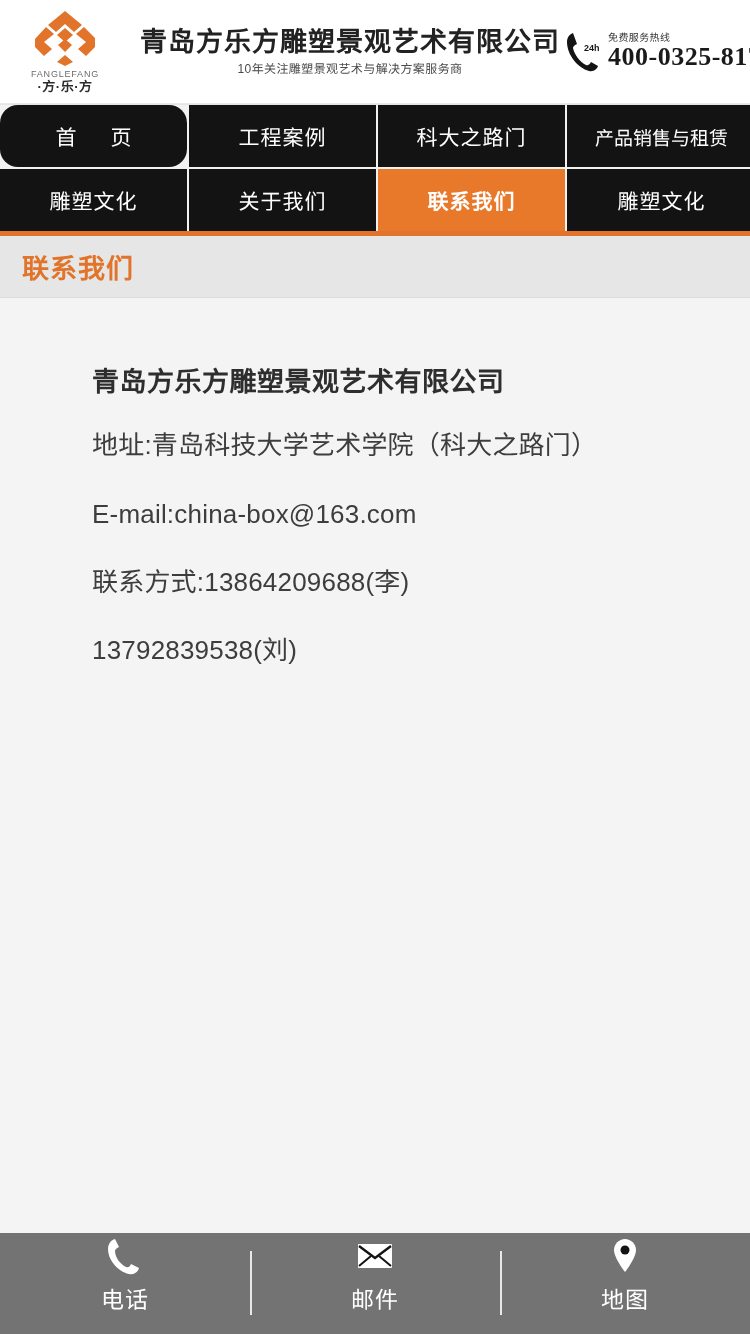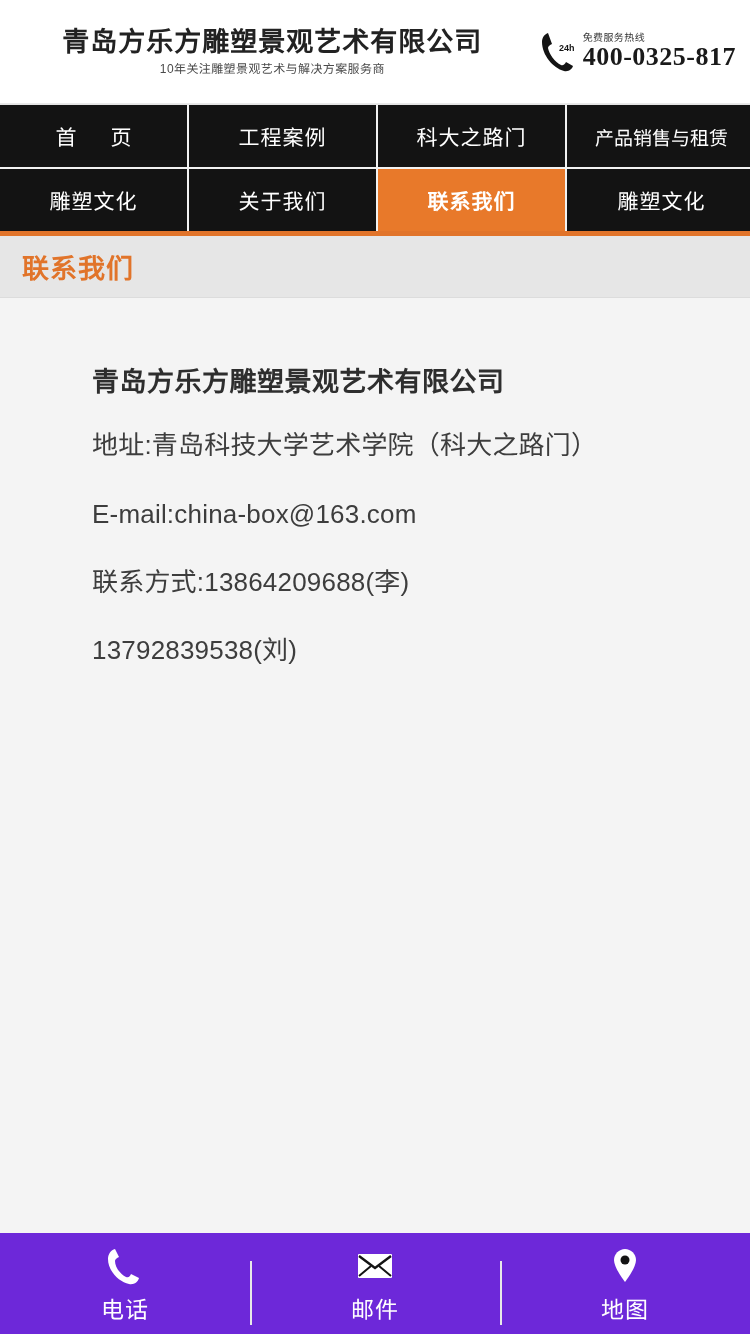--- a/index.html
+++ b/index.html
@@ -72,21 +72,21 @@
     background:#f2f2f2;
     border-top:1px solid #e4e4e4;
   }
   .nav-item {
     background:#131313; color:#ffffff;
     height:62px; display:flex;
     align-items:center; justify-content:center;
     font-size:21px; letter-spacing:1px;
     cursor:pointer; user-select:none;
   }
-  .nav-item.home { letter-spacing:14px; text-indent:14px; }
+  .nav-item.home { letter-spacing:14px; text-indent:14px;border-radius:18px; }
   .nav-item.small { font-size:19px; letter-spacing:0; }
   .nav-item.active { background:#e8792a; font-weight:bold; }
 
   
   .title-bar-top { height:5px; background:#e1742a; }
   .page-title-band {
     height:62px; background:#e6e6e6;
     display:flex; align-items:center;
     padding-left:22px;
     border-bottom:1px solid #dcdcdc;
@@ -109,22 +109,22 @@
     font-size:26px; color:#3d3d3d;
     line-height:1.78; letter-spacing:.2px;
     white-space:nowrap;
     margin-top:22px;
   }
 
   
   .bottom-bar {
     position:absolute; left:0; bottom:0;
     width:750px; height:101px;
-    background:#6d28d9;
-    display:flex; align-items:center;
+    background:#737373;
+    display:flex; align-items:flex-start;
   }
   .bottom-item {
     flex:1 1 25%; position:relative;
     display:flex; flex-direction:column;
     align-items:center; justify-content:center;
     gap:6px; cursor:pointer; user-select:none;
     padding-top:4px;
   }
   .bottom-item + .bottom-item::before {
     content:""; position:absolute; left:0; top:18px;
@@ -135,20 +135,34 @@
     font-size:23px; color:#ffffff; letter-spacing:1px;
   }
 </style>
 </head>
 <body>
 
 <div class="page">
 
   <div class="header">
 
+    <div class="logo-block">
+      <svg class="logo-mark" viewBox="0 0 62 58">
+        <g fill="#e1742a">
+          <polygon points="31,2 48,16 40,23 31,15 22,23 14,16"></polygon>
+          <polygon points="12,18 20,25 10,33 18,40 10,47 1,38 1,30"></polygon>
+          <polygon points="50,18 61,29 61,38 52,47 44,40 52,33 42,25"></polygon>
+          <polygon points="31,19 39,26 31,33 23,26"></polygon>
+          <polygon points="24,36 31,30 38,36 31,43"></polygon>
+          <polygon points="31,46 39,53 31,57 23,53"></polygon>
+        </g>
+      </svg>
+      <div class="logo-latin">FANGLEFANG</div>
+      <div class="logo-cn">·方·乐·方</div>
+    </div>
 
     <div class="title-block">
       <div class="company-name">青岛方乐方雕塑景观艺术有限公司</div>
       <div class="company-tagline">10年关注雕塑景观艺术与解决方案服务商</div>
     </div>
 
     <div class="hotline-block">
       <svg class="hotline-icon" viewBox="0 0 40 44">
         <path d="M9 3c-3 1-6 4-6 9 0 13 11 26 22 29 5 1 8-2 9-5l-7-4c-1 2-3 4-5 3-6-3-12-11-13-17 0-2 2-3 4-4z" fill="#141414"></path>
         <text x="20" y="21" font-size="9" font-weight="bold" fill="#141414" font-family="Liberation Sans, sans-serif">24h</text>

